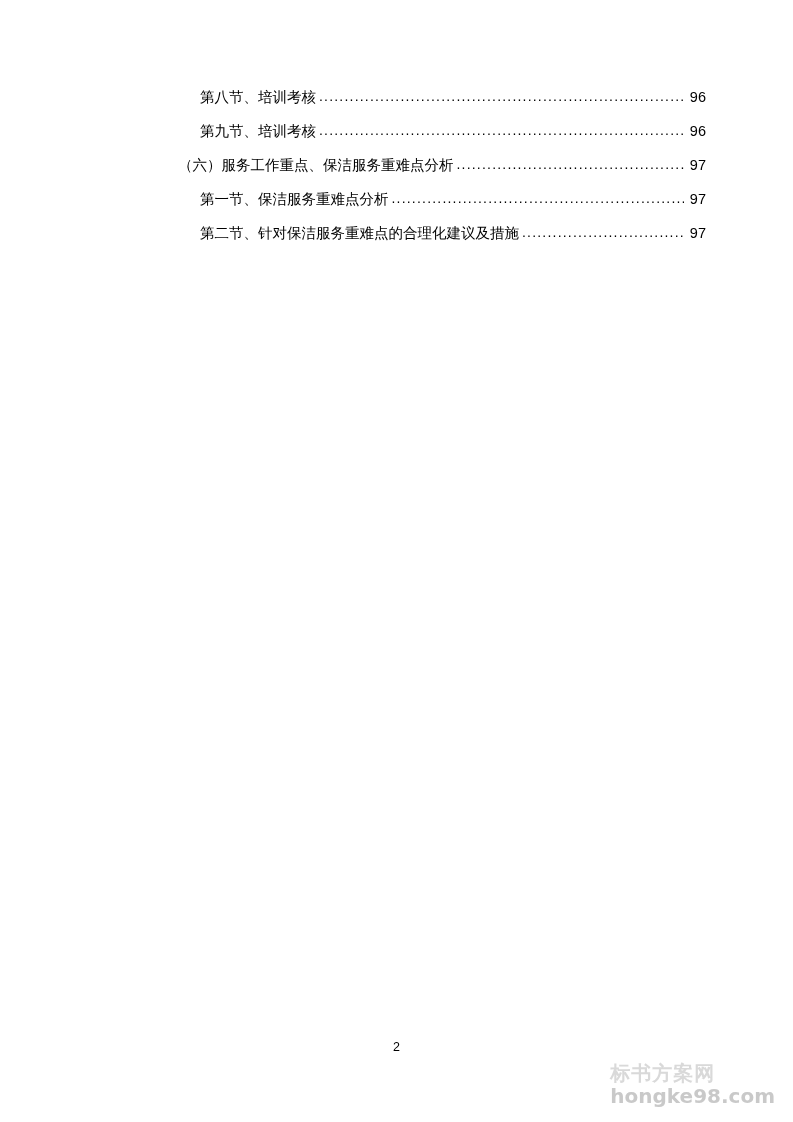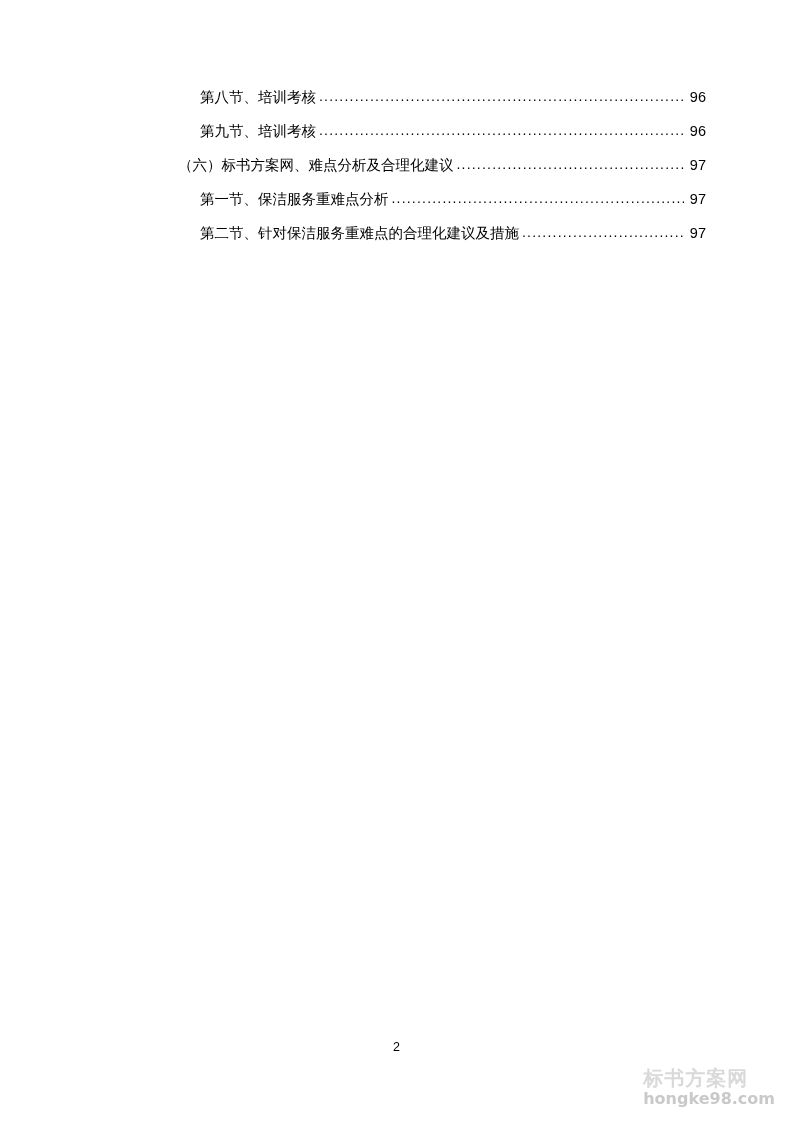--- a/index.html
+++ b/index.html
@@ -77,21 +77,21 @@
     line-height: 1.15;
   }
   .watermark .wm-cn {
     font-size: 20px;
     font-weight: bold;
     color: #d9d9d9;
     letter-spacing: 1px;
     font-family: "DejaVu Sans", sans-serif;
   }
   .watermark .wm-en {
-    font-size: 16px;
+    font-size: 20px;
     font-weight: bold;
     color: #c9c9c9;
     letter-spacing: 0px;
     font-family: "DejaVu Sans", sans-serif;
   }
 </style>
 </head>
 <body>
 
 <div class="page">
@@ -104,21 +104,21 @@
       <span class="page-num">96</span>
     </div>
 
     <div class="toc-entry indent-1">
       <span class="title">第九节、培训考核</span>
       <span class="leader">...................................................................................................................................................</span>
       <span class="page-num">96</span>
     </div>
 
     <div class="toc-entry indent-0">
-      <span class="title">（六）标书方案网、难点分析及合理化建议</span>
+      <span class="title">（六）服务工作重点、保洁服务重难点分析</span>
       <span class="leader">...................................................................................................................................................</span>
       <span class="page-num">97</span>
     </div>
 
     <div class="toc-entry indent-1">
       <span class="title">第一节、保洁服务重难点分析</span>
       <span class="leader">...................................................................................................................................................</span>
       <span class="page-num">97</span>
     </div>
 

